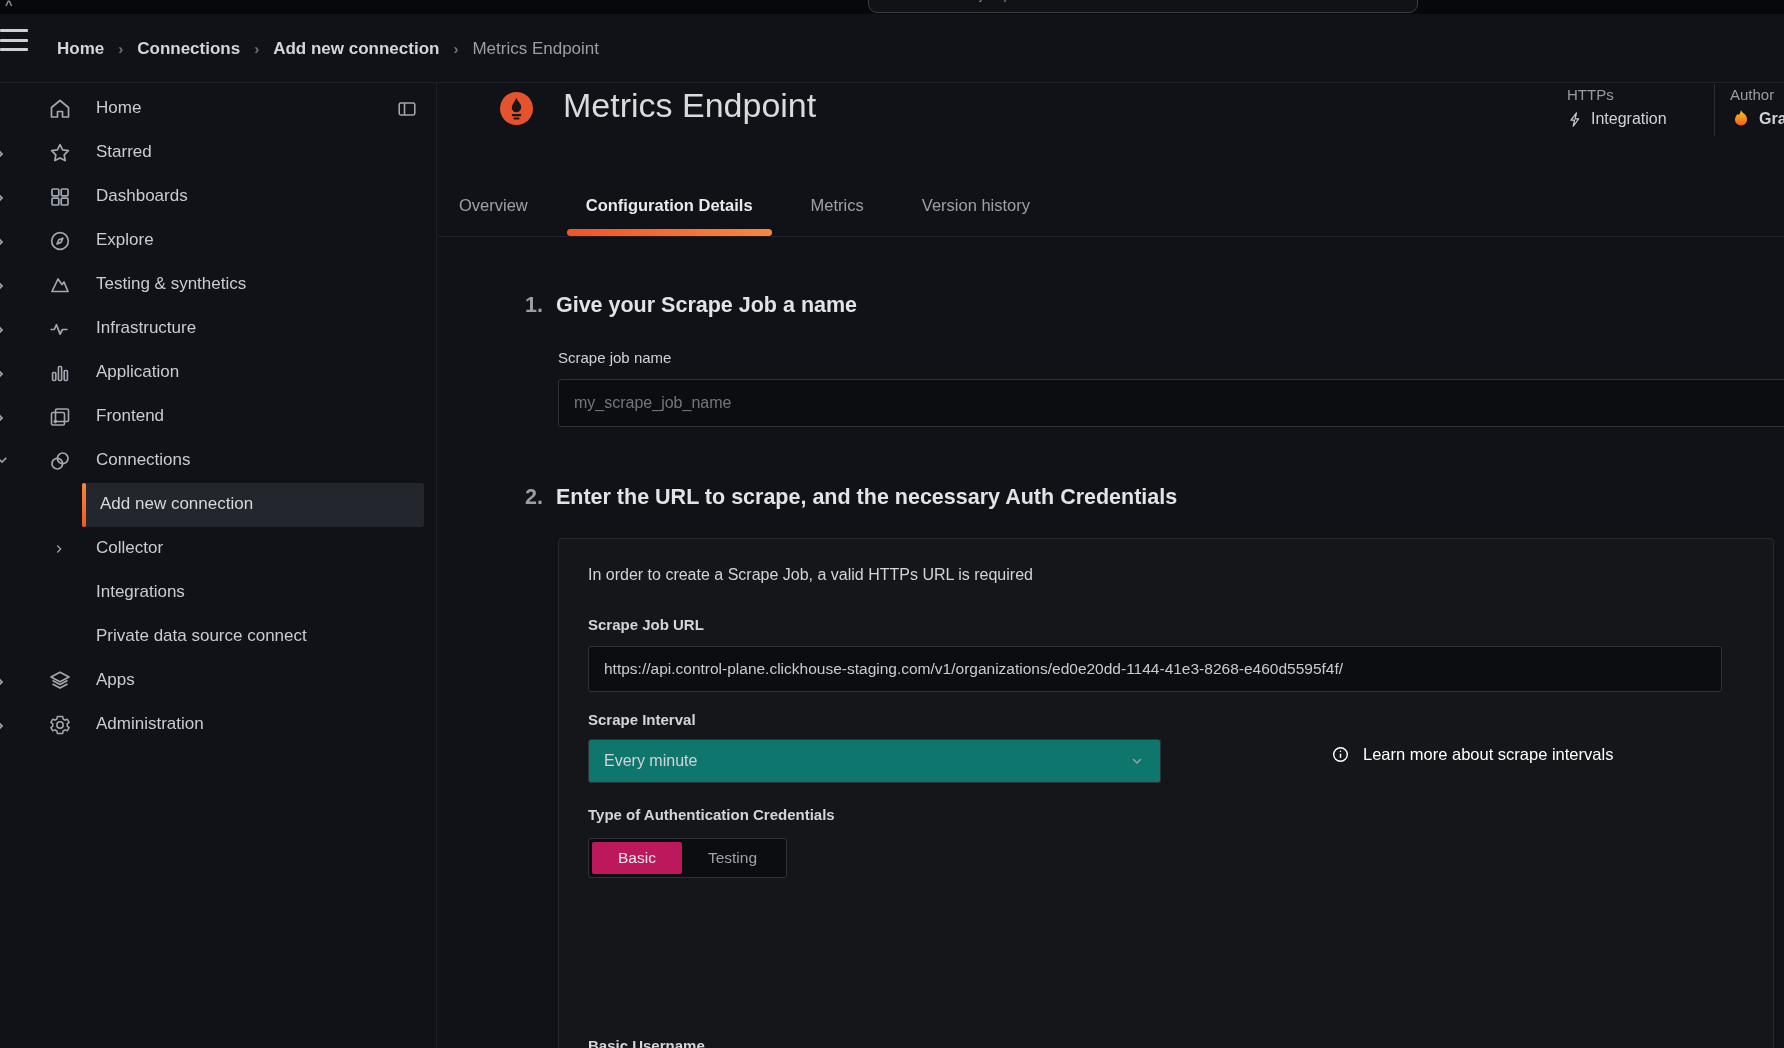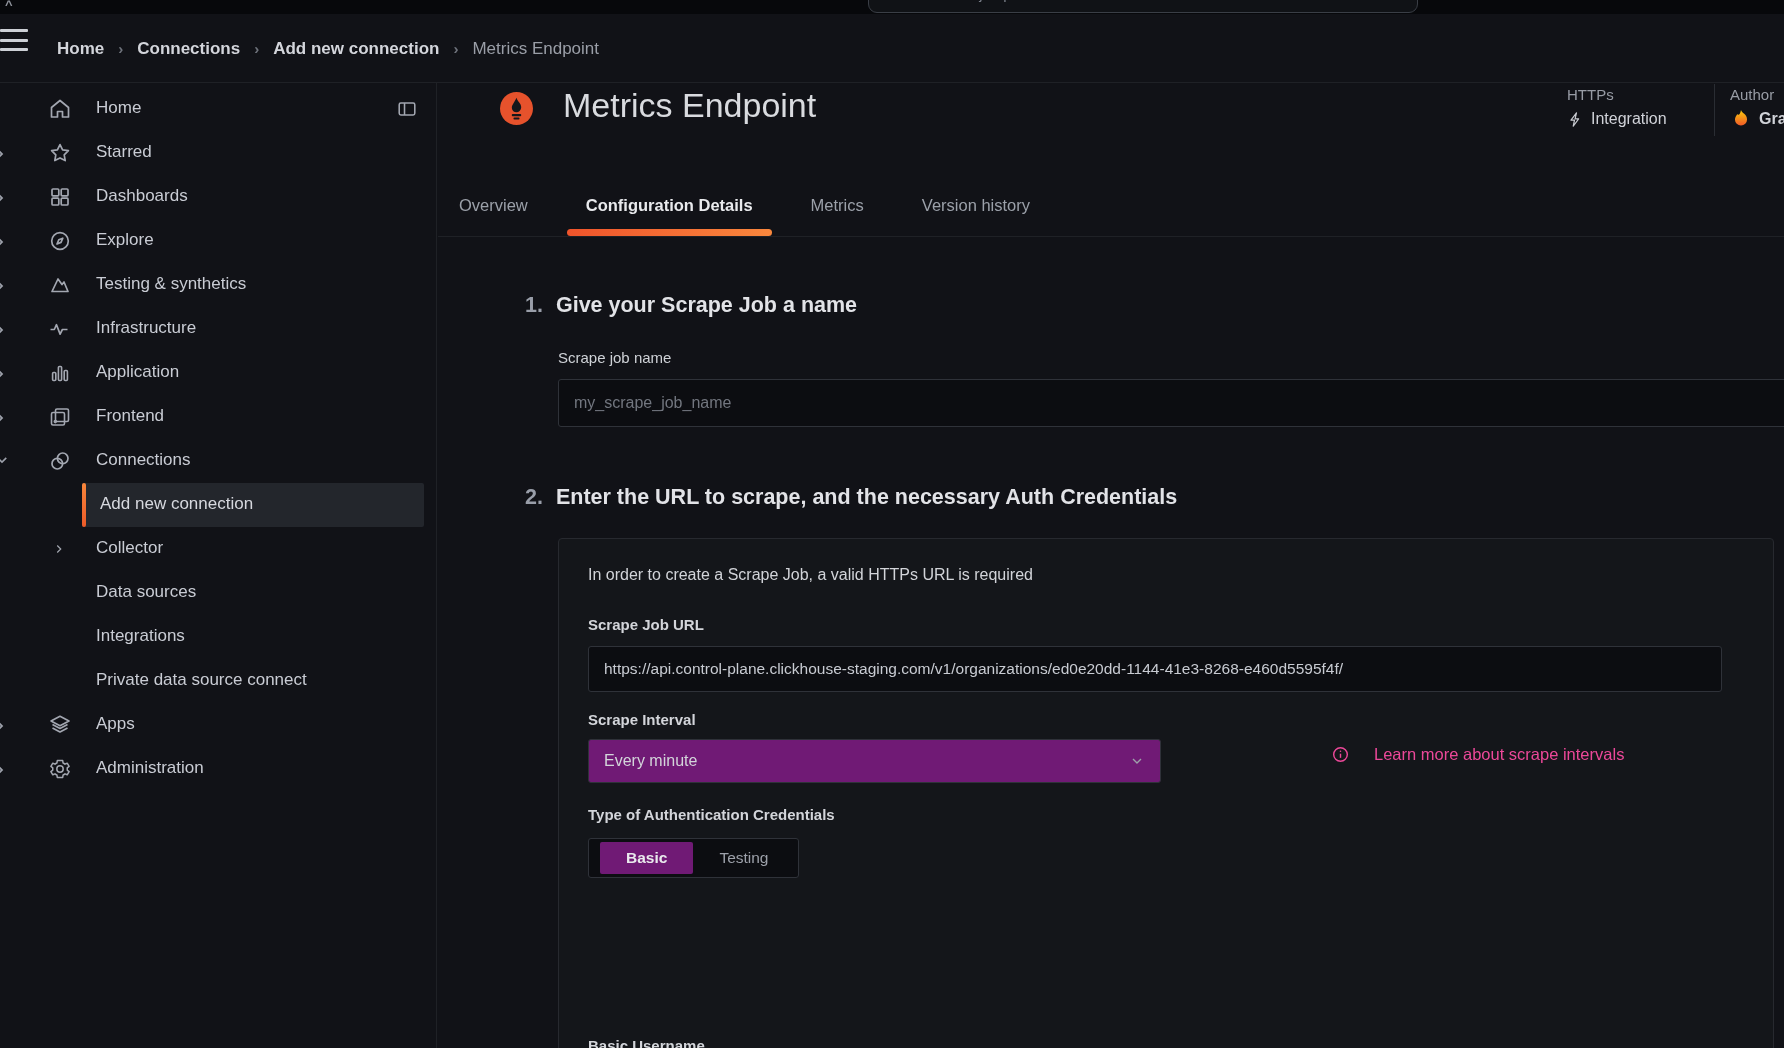--- a/index.html
+++ b/index.html
@@ -66,34 +66,34 @@
   .flabel.bold { font-weight:700; color:#D3D5DA; }
   .tinput { position:absolute; background:#0C0D11; border:1px solid #2F3239; border-radius:3px;
     color:#C8CBD2; font-size:15.5px; font-family:"Liberation Sans", sans-serif; padding:0 15px; outline:none; }
   .tinput::placeholder { color:#72767F; font-size:16px; }
 
   .panel { position:absolute; left:120px; top:301px; width:1216px; height:920px;
     background:#14161A; border:1px solid #27292F; border-radius:4px; }
   .ptext { position:absolute; left:29px; top:27px; font-size:16px; color:#D2D4D9; white-space:nowrap; }
 
   .selectbox { position:absolute; left:29px; top:200px; width:573px; height:44px;
-    background:#701a75; border:1px solid #2F3239; border-radius:3px; display:flex; align-items:center;
+    background:#0f766e; border:1px solid #2F3239; border-radius:3px; display:flex; align-items:center;
     padding:0 15px; color:#D3D5DA; font-size:16px; cursor:pointer; }
   .selectbox .chev { margin-left:auto; width:16px; height:16px; color:#9DA1AA; }
 
-  .bluelink { position:absolute; left:772px; top:206px; display:flex; align-items:center; gap:24px;
-    color:#ec4899; font-size:16.5px; font-weight:500; cursor:pointer; white-space:nowrap; }
+  .bluelink { position:absolute; left:772px; top:206px; display:flex; align-items:center; gap:13px;
+    color:#ffffff; font-size:16.5px; font-weight:500; cursor:pointer; white-space:nowrap; }
   .bluelink svg { width:19px; height:19px; }
 
   .radiogrp { position:absolute; left:29px; top:299px; display:inline-flex; height:40px;
     background:#0C0D11; border:1px solid #2F3239; border-radius:3px; padding:3px; }
   .radiobtn { display:flex; align-items:center; padding:0 26px; font-size:15.5px; color:#9DA1AA;
     border-radius:2px; cursor:pointer; background:transparent; border:none;
     font-family:"Liberation Sans", sans-serif; font-weight:500; }
-  .radiobtn.selected { background:#701a75; color:#E9EAED; font-weight:700;margin-left:8px; }
+  .radiobtn.selected { background:#be185d; color:#E9EAED; font-weight:400; }
 
   svg { display:block; }
 </style>
 </head>
 <body>
 
 <div id="app">
 
   <div class="topstrip"></div>
   <div class="searchbox">
@@ -271,23 +271,20 @@
 
       <div class="srow">
         <span class="subchev">
             <svg viewBox="0 0 24 24" fill="none" stroke="currentColor" stroke-width="2">
               <path d="M9 6l6 6-6 6"></path>
             </svg>
           </span>
         <span class="lbl">Collector</span>
       </div>
 
-      <div class="srow">
-        <span class="lbl">Data sources</span>
-      </div>
 
       <div class="srow">
         <span class="lbl">Integrations</span>
       </div>
 
       <div class="srow">
         <span class="lbl">Private data source connect</span>
       </div>
 
       <div class="srow">

